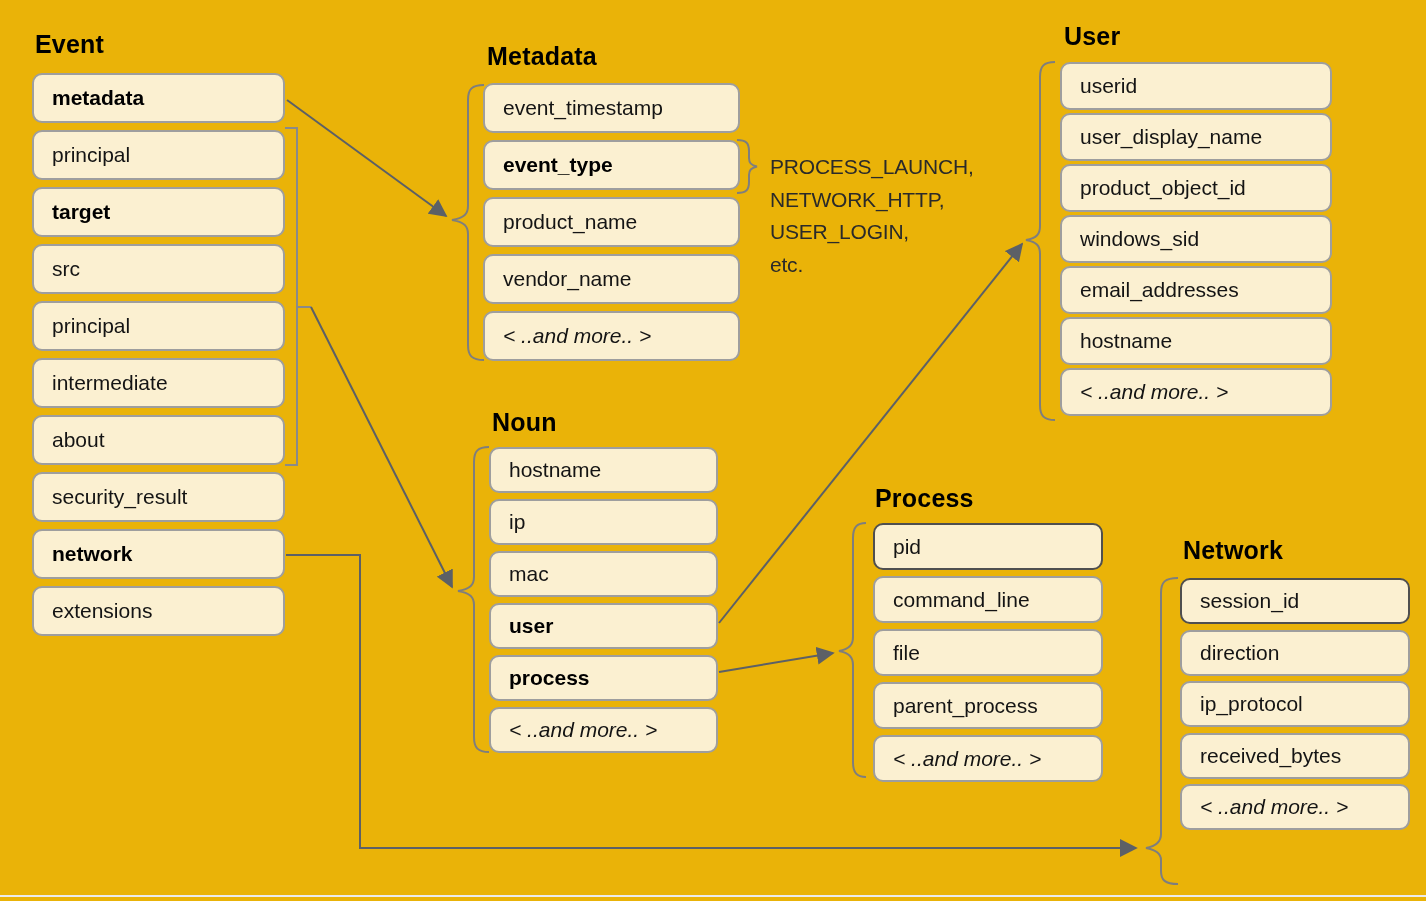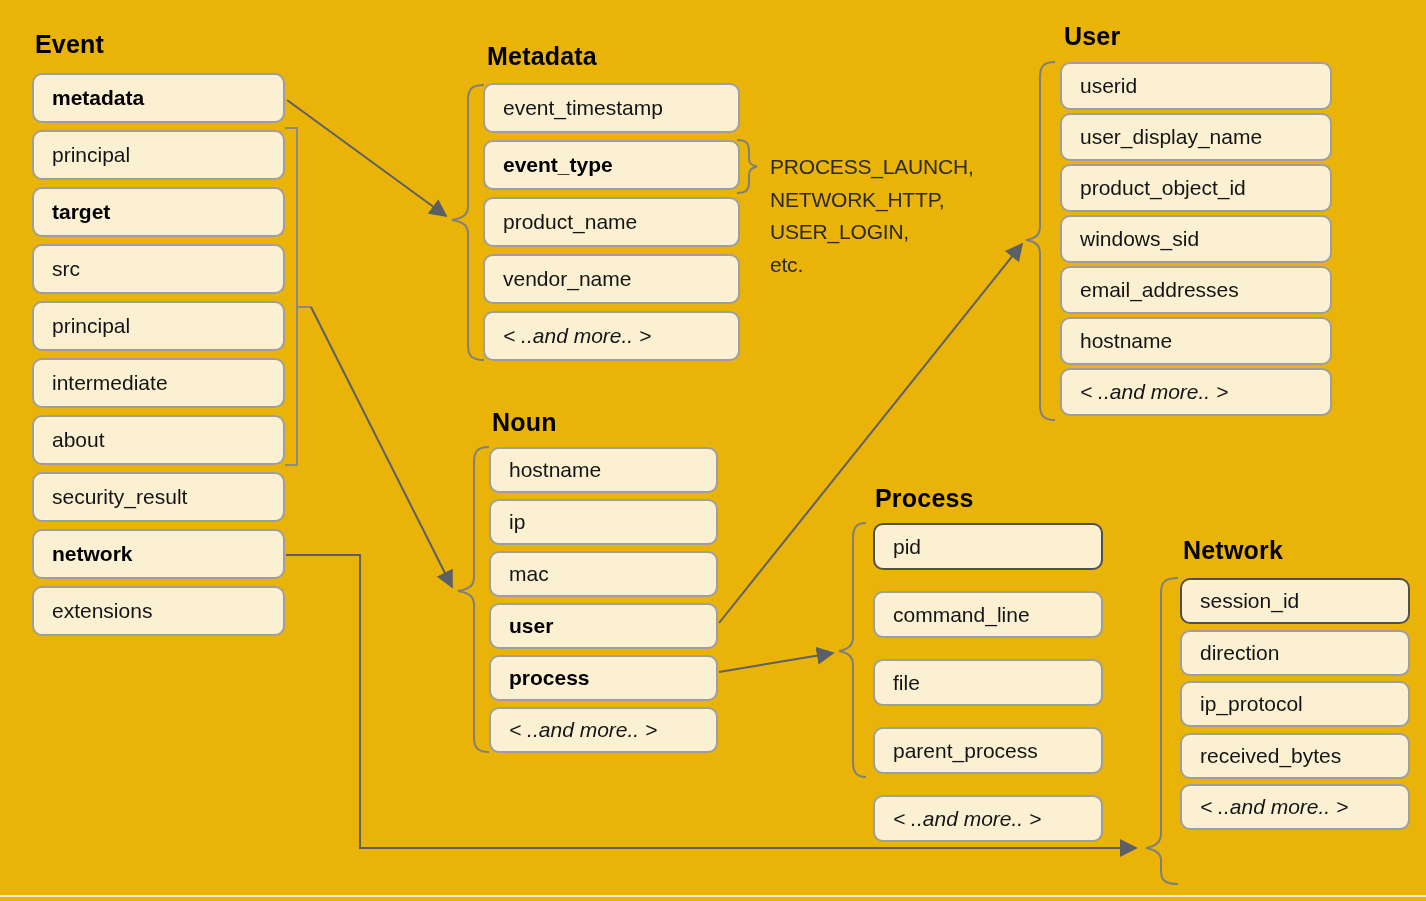--- a/index.html
+++ b/index.html
@@ -19,21 +19,21 @@
     font-size:21px;color:#141414;white-space:nowrap;
   }
   .box.bold .lbl{font-weight:bold;color:#000;}
   .box.more .lbl{font-style:italic;}
   .box.dark{border-color:#4F4F4F;}
   
   .col-event   .box{height:50px;margin-bottom:7px;}
   .col-metadata.boxcol .box{height:50px;margin-bottom:7px;}
   .col-noun    .box{height:46px;margin-bottom:6px;}
   .col-user    .box{height:48px;margin-bottom:3px;}
-  .col-process .box{height:47px;margin-bottom:21px;}
+  .col-process .box{height:47px;margin-bottom:6px;}
   .col-network .box{height:46px;margin-bottom:5.5px;}
   .boxcol .box:last-child{margin-bottom:0;}
   .enum-note{
     position:absolute;left:770px;top:151px;
     font-size:21px;line-height:32.5px;color:#2A2A2A;letter-spacing:-0.2px;
   }
   #connectors{position:absolute;left:0;top:0;}
   .bottom-hairline{
     position:absolute;left:0;top:895px;width:1426px;height:2px;background:#EBEBEB;
   }

